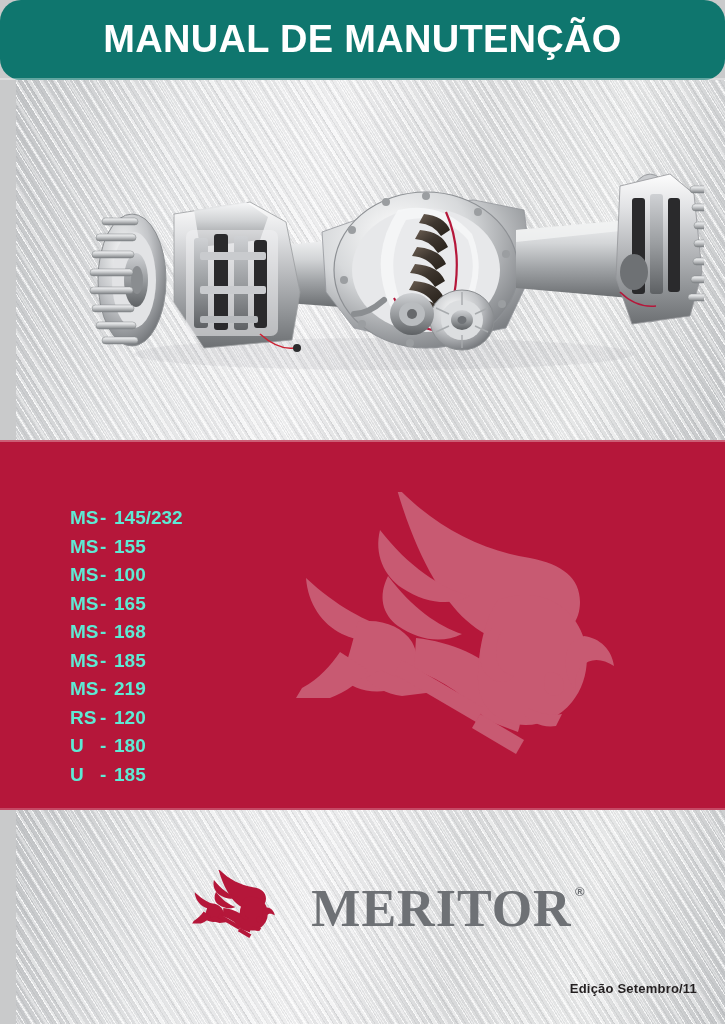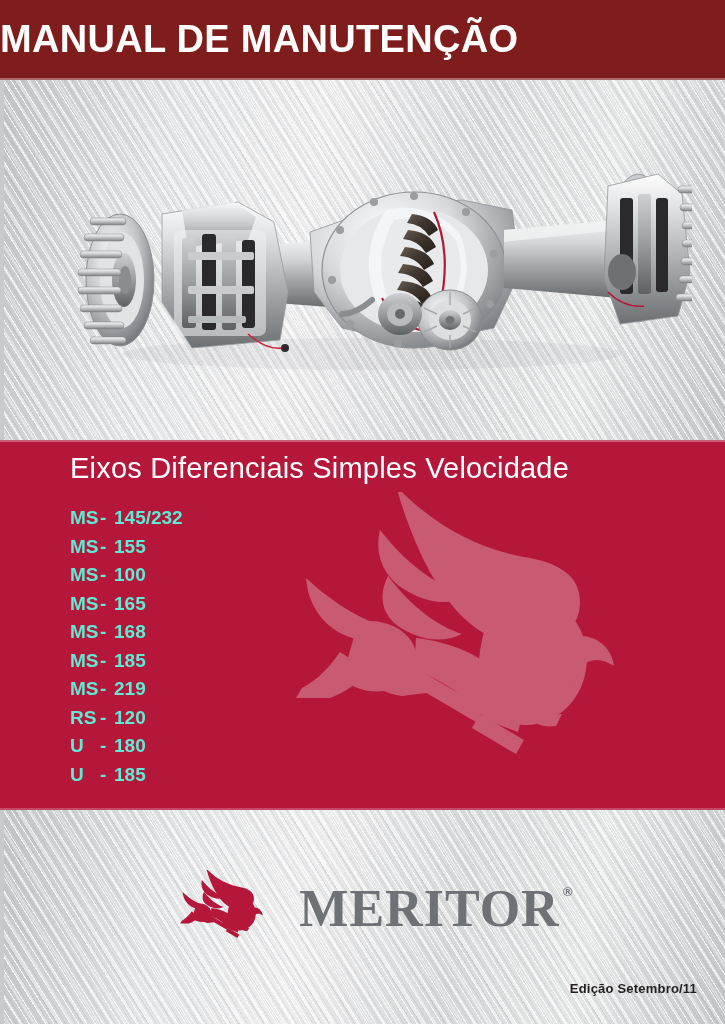--- a/index.html
+++ b/index.html
@@ -7,40 +7,40 @@
   body {
     font-family:"Liberation Sans", sans-serif;
     background:#c9cacb;
     overflow:hidden;
     position:relative;
   }
   .page { position:relative; width:725px; height:1024px; overflow:hidden; }
 
   
   .metal {
-    position:absolute; left:4px; right:0;
+    position:absolute; left:16px; right:0;
     background-color:#d5d6d7;
     background-image:
       repeating-linear-gradient(58deg,
         rgba(255,255,255,0.75) 0px, rgba(255,255,255,0.75) 1px,
         rgba(255,255,255,0.0) 1px, rgba(255,255,255,0.0) 3px,
         rgba(150,152,155,0.18) 3px, rgba(150,152,155,0.18) 4px,
         rgba(255,255,255,0.0) 4px, rgba(255,255,255,0.0) 7px),
       repeating-linear-gradient(58deg,
         rgba(120,122,126,0.10) 0px, rgba(120,122,126,0.10) 2px,
         rgba(255,255,255,0.35) 2px, rgba(255,255,255,0.35) 5px,
         rgba(120,122,126,0.05) 5px, rgba(120,122,126,0.05) 11px),
       linear-gradient(100deg,#c6c8ca 0%,#e9eaeb 22%,#f3f3f4 42%,#dddedf 62%,#eceded 80%,#c8cacc 100%);
   }
 
   
   .header-band {
     position:absolute; top:0; left:0; width:725px; height:80px;
-    background:#7f1d1d;
-    display:flex; align-items:center; justify-content:flex-start;
+    background:#0f766e;
+    display:flex; align-items:center; justify-content:center;border-radius:21px;
   }
   .header-band::after{
     content:""; position:absolute; left:0; right:0; bottom:0; height:2px;
     background:rgba(255,255,255,0.35);
   }
   .header-title {
     color:#ffffff;
     font-size:38px; font-weight:bold; letter-spacing:0.3px;
     line-height:1;
     padding-bottom:2px;
@@ -327,21 +327,20 @@
                  C264 204 260 198 260 192 C260 185 262 180 266 180 Z"></path>
 
         <path d="M244 216 C256 222 268 224 278 222 L272 234
                  C258 236 246 230 240 222 Z"></path>
 
         <path d="M118 168 L200 216 L192 230 L110 182 Z"></path>
         <path d="M196 222 L240 248 L232 262 L188 236 Z"></path>
       </g>
     </svg>
 
-    <div class="product-title">Eixos Diferenciais Simples Velocidade</div>
 
     <ul class="model-list" id="model-list">
         <li class="model-row">
           <span class="model-prefix">MS</span>
           <span class="model-sep">-</span>
           <span class="model-num">145/232</span>
         </li>
         <li class="model-row">
           <span class="model-prefix">MS</span>
           <span class="model-sep">-</span>

